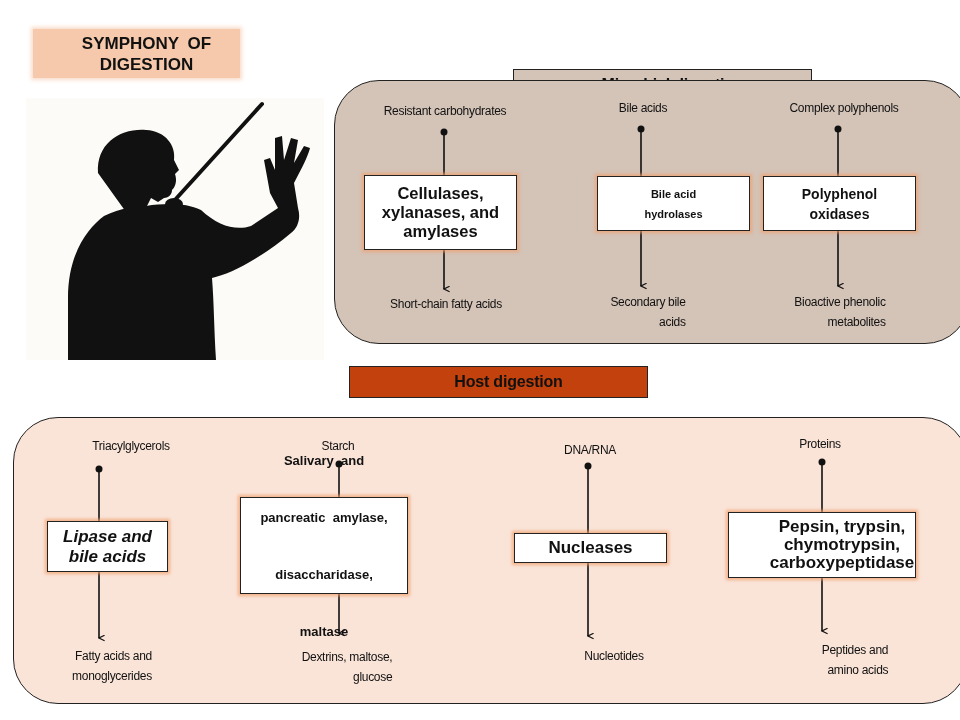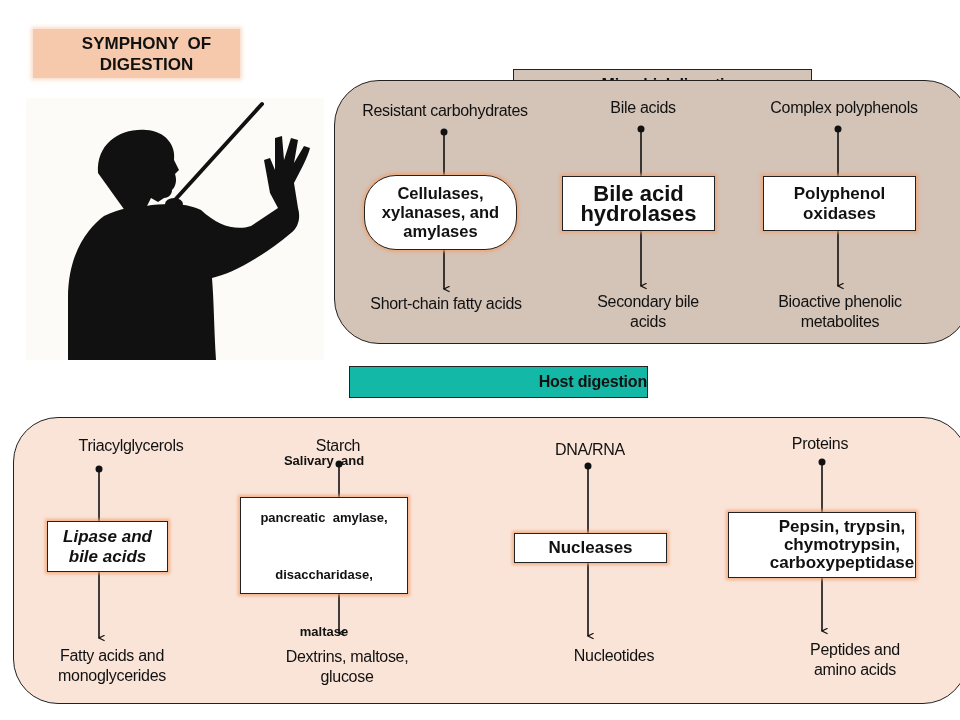--- a/index.html
+++ b/index.html
@@ -6,25 +6,25 @@
   body { width:960px; height:720px; position:relative; background:#ffffff; overflow:hidden;
          font-family:"Liberation Sans", sans-serif; color:#111; }
   .abs { position:absolute;padding-left:20px; }
   .title-box { left:33px; top:29px; width:187px; height:49px; background:#f6c9ac;
                box-shadow:0 0 4px 2px #f9dccb; display:flex; align-items:center; justify-content:center;
                text-align:center; font-weight:bold; font-size:17px; line-height:21px; word-spacing:4px; }
   .conductor { left:26px; top:98px; width:278px; height:262px; background:#fcfbf7; }
   .section-label { border:1px solid #222; display:flex; align-items:center; justify-content:center;
                    font-weight:bold; font-size:16px; letter-spacing:-0.2px; }
   .micro-label { left:513px; top:25px; width:277px; height:29px; background:#d4c3b7;margin-top:44px; }
-  .host-label { left:349px; top:366px; width:277px; height:30px; background:#14b8a6;justify-content:flex-end; }
+  .host-label { left:349px; top:366px; width:277px; height:30px; background:#c2410c; }
   .panel { border:1.5px solid #222; border-radius:45px; }
   .micro-panel { left:334px; top:80px; width:614px; height:262px; background:#d4c3b7; }
   .host-panel { left:13px; top:417px; width:933px; height:285px; background:#fae4d8; }
-  .txt { position:absolute; text-align:center; font-size:16px; line-height:20px; transform:translateX(-50%); white-space:nowrap; letter-spacing:-0.3px; }
+  .txt { position:absolute; text-align:right; font-size:12px; line-height:20px; transform:translateX(-50%); white-space:nowrap; letter-spacing:-0.3px; }
   .enz { position:absolute; background:#fff; border:1.5px solid #222; box-shadow:0 0 3px 2px rgba(240,160,110,0.75);
          display:flex; align-items:center; justify-content:center; text-align:center; font-weight:bold;
          box-sizing:border-box; }
   svg.lines { position:absolute; left:0; top:0; width:960px; height:720px; pointer-events:none; }
 </style>
 </head>
 <body>
 
 <div class="abs title-box">
   <div>
@@ -96,47 +96,47 @@
   </g>
   <g>
     <circle cx="822" cy="462" r="3.5" fill="#111"></circle>
     <line x1="822" y1="462" x2="822" y2="512" stroke="#111" stroke-width="1.6"></line>
     <line x1="822" y1="578" x2="822" y2="631" stroke="#111" stroke-width="1.6" marker-end="url(#arr)"></line>
   </g>
 </svg>
 
 <div>
   <div class="txt" style="left:445px; top:101px;">Resistant carbohydrates</div>
-  <div class="enz" style="left:364px; top:175px; width:153px; height:75px; font-size:16.5px; line-height:19px;border-radius:32px;">
+  <div class="enz" style="left:364px; top:175px; width:153px; height:75px; font-size:16.5px; line-height:19px;">
     <div>
       <div>Cellulases,</div>
       <div>xylanases, and</div>
       <div>amylases</div>
     </div>
   </div>
   <div class="txt" style="left:446px; top:294px;">Short-chain fatty acids</div>
 </div>
 
 <div>
   <div class="txt" style="left:643px; top:98px;">Bile acids</div>
-  <div class="enz" style="left:562px; top:176px; width:153px; height:55px; font-size:22px; line-height:20px;">
+  <div class="enz" style="left:597px; top:176px; width:153px; height:55px; font-size:11px; line-height:20px;">
     <div>
       <div>Bile acid</div>
       <div>hydrolases</div>
     </div>
   </div>
   <div class="txt" style="left:648px; top:292px;">
     <div>Secondary bile</div>
     <div>acids</div>
   </div>
 </div>
 
 <div>
   <div class="txt" style="left:844px; top:98px;">Complex polyphenols</div>
-  <div class="enz" style="left:763px; top:176px; width:153px; height:55px; font-size:17px; line-height:20px;">
+  <div class="enz" style="left:763px; top:176px; width:153px; height:55px; font-size:14px; line-height:20px;">
     <div>
       <div>Polyphenol</div>
       <div>oxidases</div>
     </div>
   </div>
   <div class="txt" style="left:840px; top:292px;">
     <div>Bioactive phenolic</div>
     <div>metabolites</div>
   </div>
 </div>

